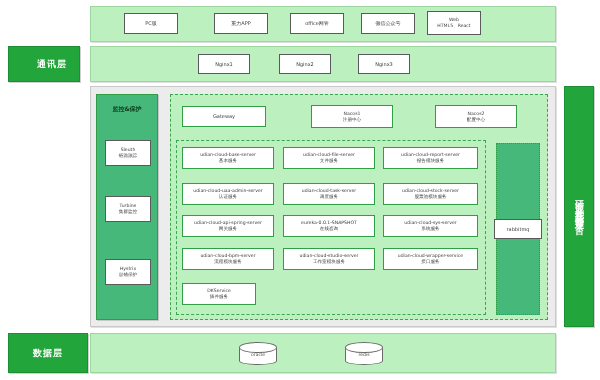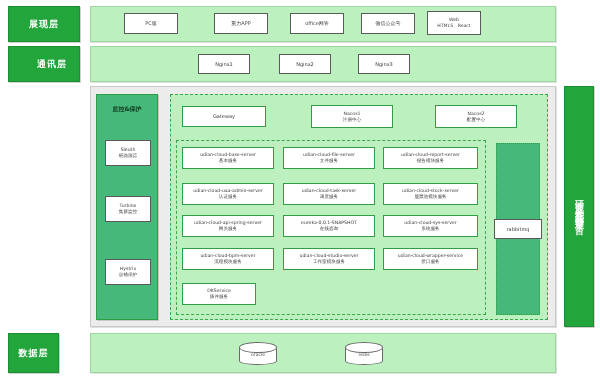--- a/index.html
+++ b/index.html
@@ -167,30 +167,27 @@
     text-align: center;
     font-size: 4.5px;
     color: #4a4a4a;
   }
 </style>
 </head>
 <body>
 
 <div id="diagram">
 
-  <div class="layer-label" style="left:8px; top:6px; width:72px; height:36px;">
-    <span>展现层</span>
-  </div>
 
   <div class="layer-label" style="left:8px; top:46px; width:72px; height:36px;padding-left:16px;">
     <span>通讯层</span>
   </div>
 
 
-  <div class="layer-label" style="left:8px; top:333px; width:51px; height:40px;">
+  <div class="layer-label" style="left:8px; top:333px; width:80px; height:40px;">
     <span>数据层</span>
   </div>
 
   <div class="panel" style="left:90px; top:6px; width:466px; height:36px;">
   </div>
   <div class="node single" style="left:124px; top:13px; width:54px; height:21px;">
     <span class="en">PC版</span>
   </div>
   <div class="node single" style="left:214px; top:13px; width:54px; height:21px;">
     <span class="en">重力APP</span>

